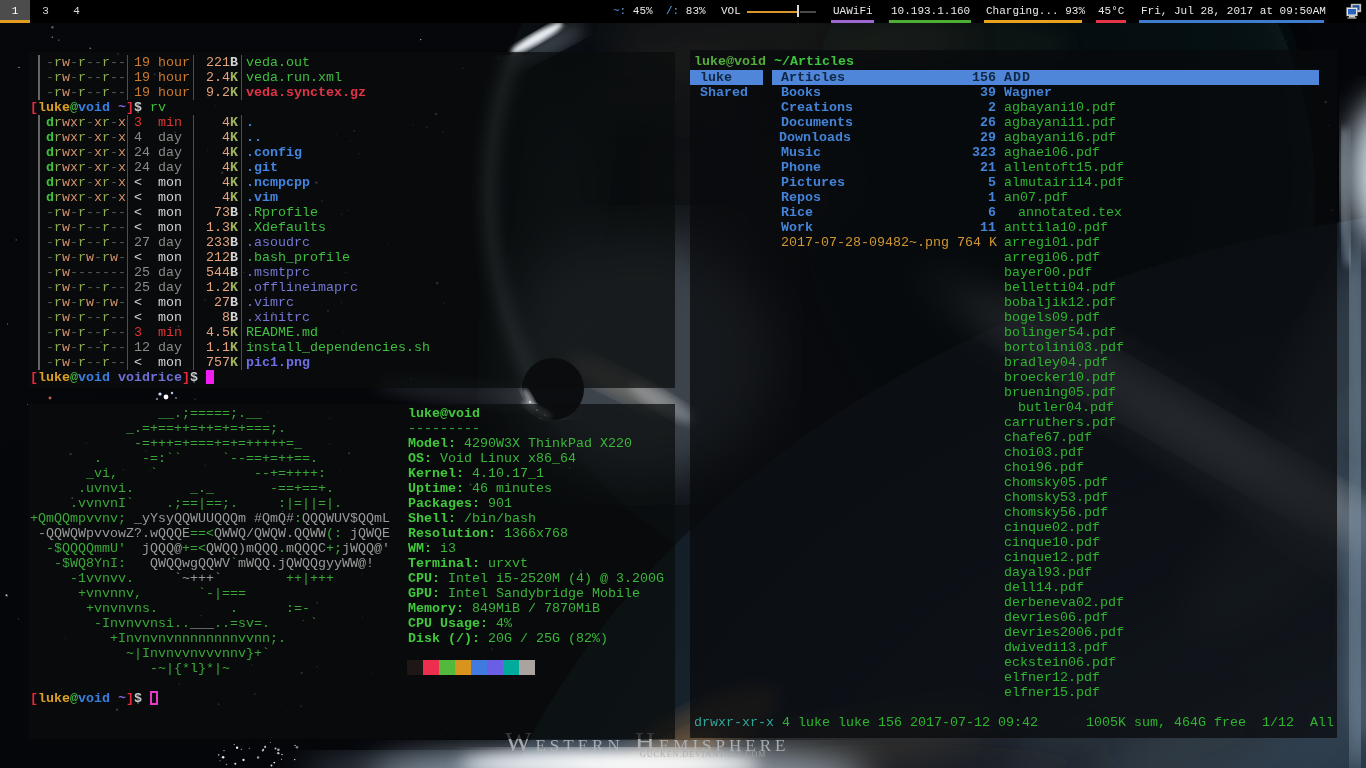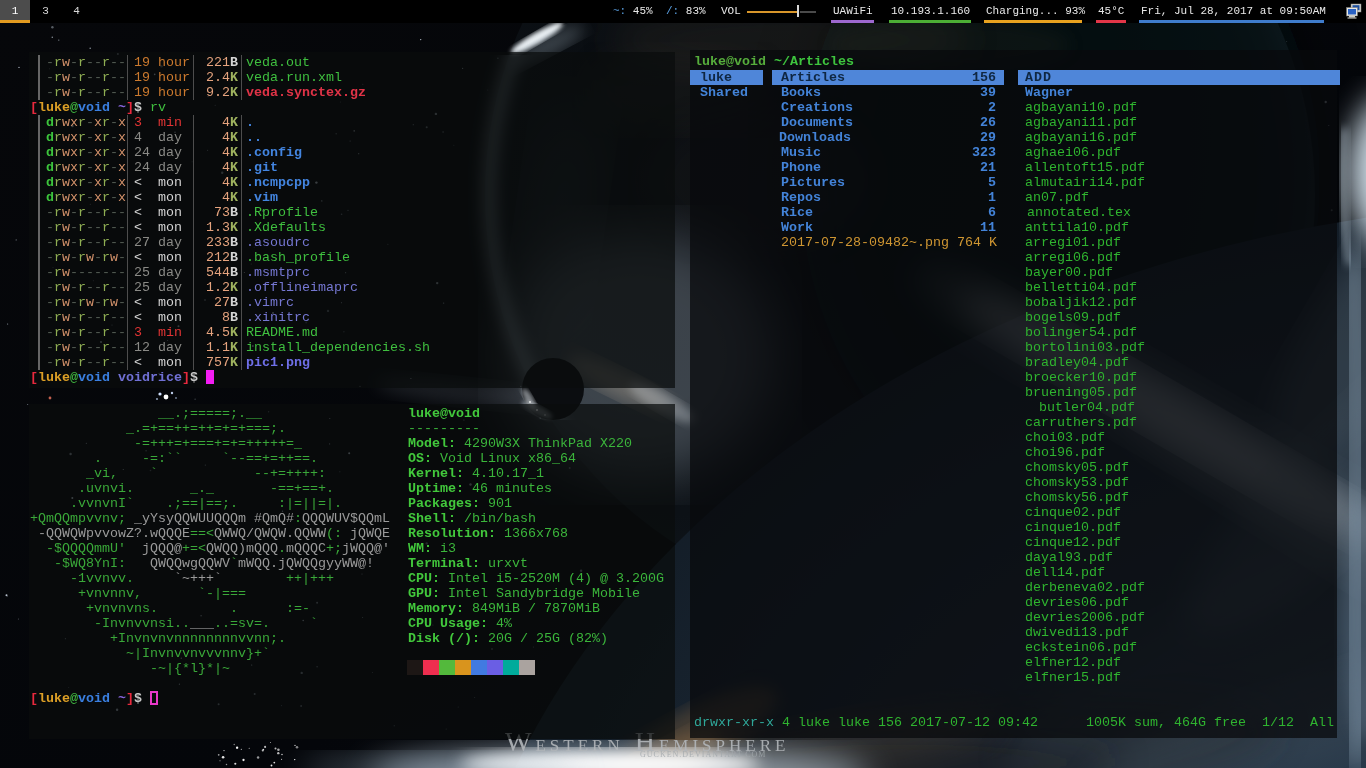--- a/index.html
+++ b/index.html
@@ -529,45 +529,46 @@
       <div class="rrow" style="width:232px"><span class="rb" style="margin-left:9px">Documents</span><span class="rb rnum">26</span></div>
       <div class="rrow" style="width:232px"><span class="rb" style="margin-left:7px">Downloads</span><span class="rb rnum">29</span></div>
       <div class="rrow" style="width:232px"><span class="rb" style="margin-left:9px">Music</span><span class="rb rnum">323</span></div>
       <div class="rrow" style="width:232px"><span class="rb" style="margin-left:9px">Phone</span><span class="rb rnum">21</span></div>
       <div class="rrow" style="width:232px"><span class="rb" style="margin-left:9px">Pictures</span><span class="rb rnum">5</span></div>
       <div class="rrow" style="width:232px"><span class="rb" style="margin-left:9px">Repos</span><span class="rb rnum">1</span></div>
       <div class="rrow" style="width:232px"><span class="rb" style="margin-left:9px">Rice</span><span class="rb rnum">6</span></div>
       <div class="rrow" style="width:232px"><span class="rb" style="margin-left:9px">Work</span><span class="rb rnum">11</span></div>
       <div class="rrow"><span class="ro" style="margin-left:9px">2017-07-28-09482~.png&nbsp;764&nbsp;K</span></div>
     </div>
-<div style="position:absolute;left:328px;top:20px">
+<div style="position:absolute;left:307px;top:20px">
       <div class="rrow rsel" style="width:322px"><span class="rt1" style="margin-left:7px;letter-spacing:1px">ADD</span></div>
       <div class="rrow"><span class="rb" style="margin-left:7px">Wagner</span></div>
       <div class="rrow"><span class="rg" style="margin-left:7px">agbayani10.pdf</span></div>
       <div class="rrow"><span class="rg" style="margin-left:7px">agbayani11.pdf</span></div>
       <div class="rrow"><span class="rg" style="margin-left:7px">agbayani16.pdf</span></div>
       <div class="rrow"><span class="rg" style="margin-left:7px">aghaei06.pdf</span></div>
       <div class="rrow"><span class="rg" style="margin-left:7px">allentoft15.pdf</span></div>
       <div class="rrow"><span class="rg" style="margin-left:7px">almutairi14.pdf</span></div>
       <div class="rrow"><span class="rg" style="margin-left:7px">an07.pdf</span></div>
-      <div class="rrow"><span class="rg" style="margin-left:9px">annotated.tex</span></div>
+      <div class="rrow"><span class="rg" style="margin-left:21px">annotated.tex</span></div>
       <div class="rrow"><span class="rg" style="margin-left:7px">anttila10.pdf</span></div>
       <div class="rrow"><span class="rg" style="margin-left:7px">arregi01.pdf</span></div>
       <div class="rrow"><span class="rg" style="margin-left:7px">arregi06.pdf</span></div>
       <div class="rrow"><span class="rg" style="margin-left:7px">bayer00.pdf</span></div>
       <div class="rrow"><span class="rg" style="margin-left:7px">belletti04.pdf</span></div>
       <div class="rrow"><span class="rg" style="margin-left:7px">bobaljik12.pdf</span></div>
       <div class="rrow"><span class="rg" style="margin-left:7px">bogels09.pdf</span></div>
       <div class="rrow"><span class="rg" style="margin-left:7px">bolinger54.pdf</span></div>
       <div class="rrow"><span class="rg" style="margin-left:7px">bortolini03.pdf</span></div>
       <div class="rrow"><span class="rg" style="margin-left:7px">bradley04.pdf</span></div>
       <div class="rrow"><span class="rg" style="margin-left:7px">broecker10.pdf</span></div>
       <div class="rrow"><span class="rg" style="margin-left:7px">bruening05.pdf</span></div>
       <div class="rrow"><span class="rg" style="margin-left:21px">butler04.pdf</span></div>
       <div class="rrow"><span class="rg" style="margin-left:7px">carruthers.pdf</span></div>
+      <div class="rrow"><span class="rg" style="margin-left:7px">chafe67.pdf</span></div>
       <div class="rrow"><span class="rg" style="margin-left:7px">choi03.pdf</span></div>
       <div class="rrow"><span class="rg" style="margin-left:7px">choi96.pdf</span></div>
       <div class="rrow"><span class="rg" style="margin-left:7px">chomsky05.pdf</span></div>
       <div class="rrow"><span class="rg" style="margin-left:7px">chomsky53.pdf</span></div>
       <div class="rrow"><span class="rg" style="margin-left:7px">chomsky56.pdf</span></div>
       <div class="rrow"><span class="rg" style="margin-left:7px">cinque02.pdf</span></div>
       <div class="rrow"><span class="rg" style="margin-left:7px">cinque10.pdf</span></div>
       <div class="rrow"><span class="rg" style="margin-left:7px">cinque12.pdf</span></div>
       <div class="rrow"><span class="rg" style="margin-left:7px">dayal93.pdf</span></div>
       <div class="rrow"><span class="rg" style="margin-left:7px">dell14.pdf</span></div>

